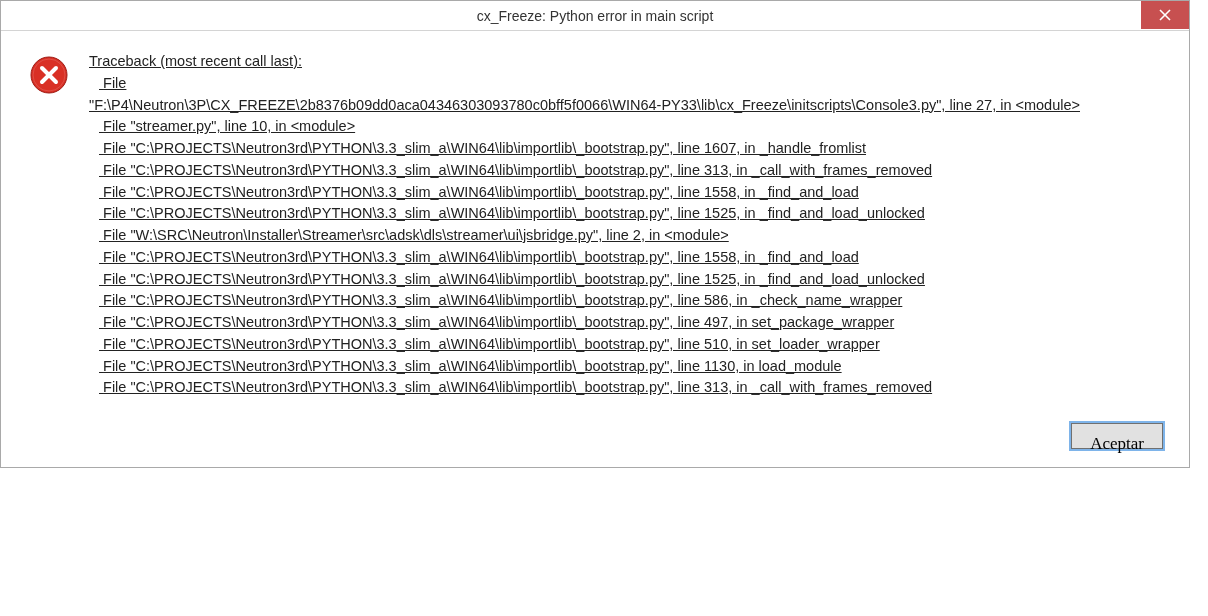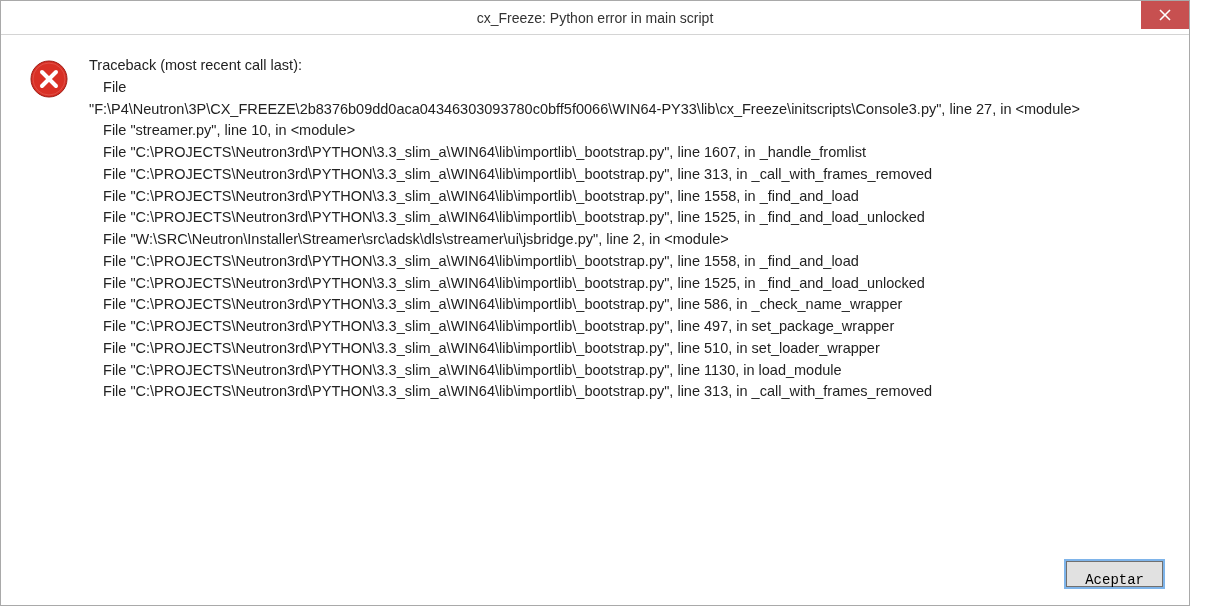--- a/index.html
+++ b/index.html
@@ -9,21 +9,21 @@
     }
     body {
       font-family: "Segoe UI", Tahoma, sans-serif;
       background: #fff;
       width: 1208px;
       height: 616px;
       overflow: hidden;
     }
     .window {
       width: 1190px;
-      height: 606px;
+      height: 468px;
       background: #fff;
       border: 1px solid #a9a9a9;
       position: relative;
       display: flex;
       flex-direction: column;
     }
     .titlebar {
       height: 34px;
       background: #fff;
       border-bottom: 1px solid #d4d4d4;
@@ -67,42 +67,43 @@
     .error-icon {
       width: 40px;
       height: 40px;
     }
     .text-col {
       flex: 1;
       font-size: 14.5px;
       line-height: 1.5;
       color: #222;
       word-wrap: break-word;
+      text-decoration: underline;
     }
     .trace-line {
       white-space: pre-wrap;
       word-break: break-all;
     }
     .indent-1 {
       padding-left: 10px;
     }
     .bottom-bar {
       padding: 14px 26px 18px 0;
       display: flex;
       justify-content: flex-end;
     }
     .accept-btn {
       min-width: 90px;
       height: 26px;
       padding: 10px 18px;
       background: #e1e1e1;
       border: 1px solid #707070;
       box-shadow: 0 0 0 2px #7eb4ea;
-      font-family: Liberation Mono, monospace;
-      font-size: 14px;
+      font-family: Liberation Serif, serif;
+      font-size: 17px;
       cursor: pointer;
     }
   </style>
 </head>
 <body>
 
 <div class="window">
   <div class="titlebar">
     <div class="titlebar-text">cx_Freeze: Python error in main script</div>
     <div class="close-btn">

